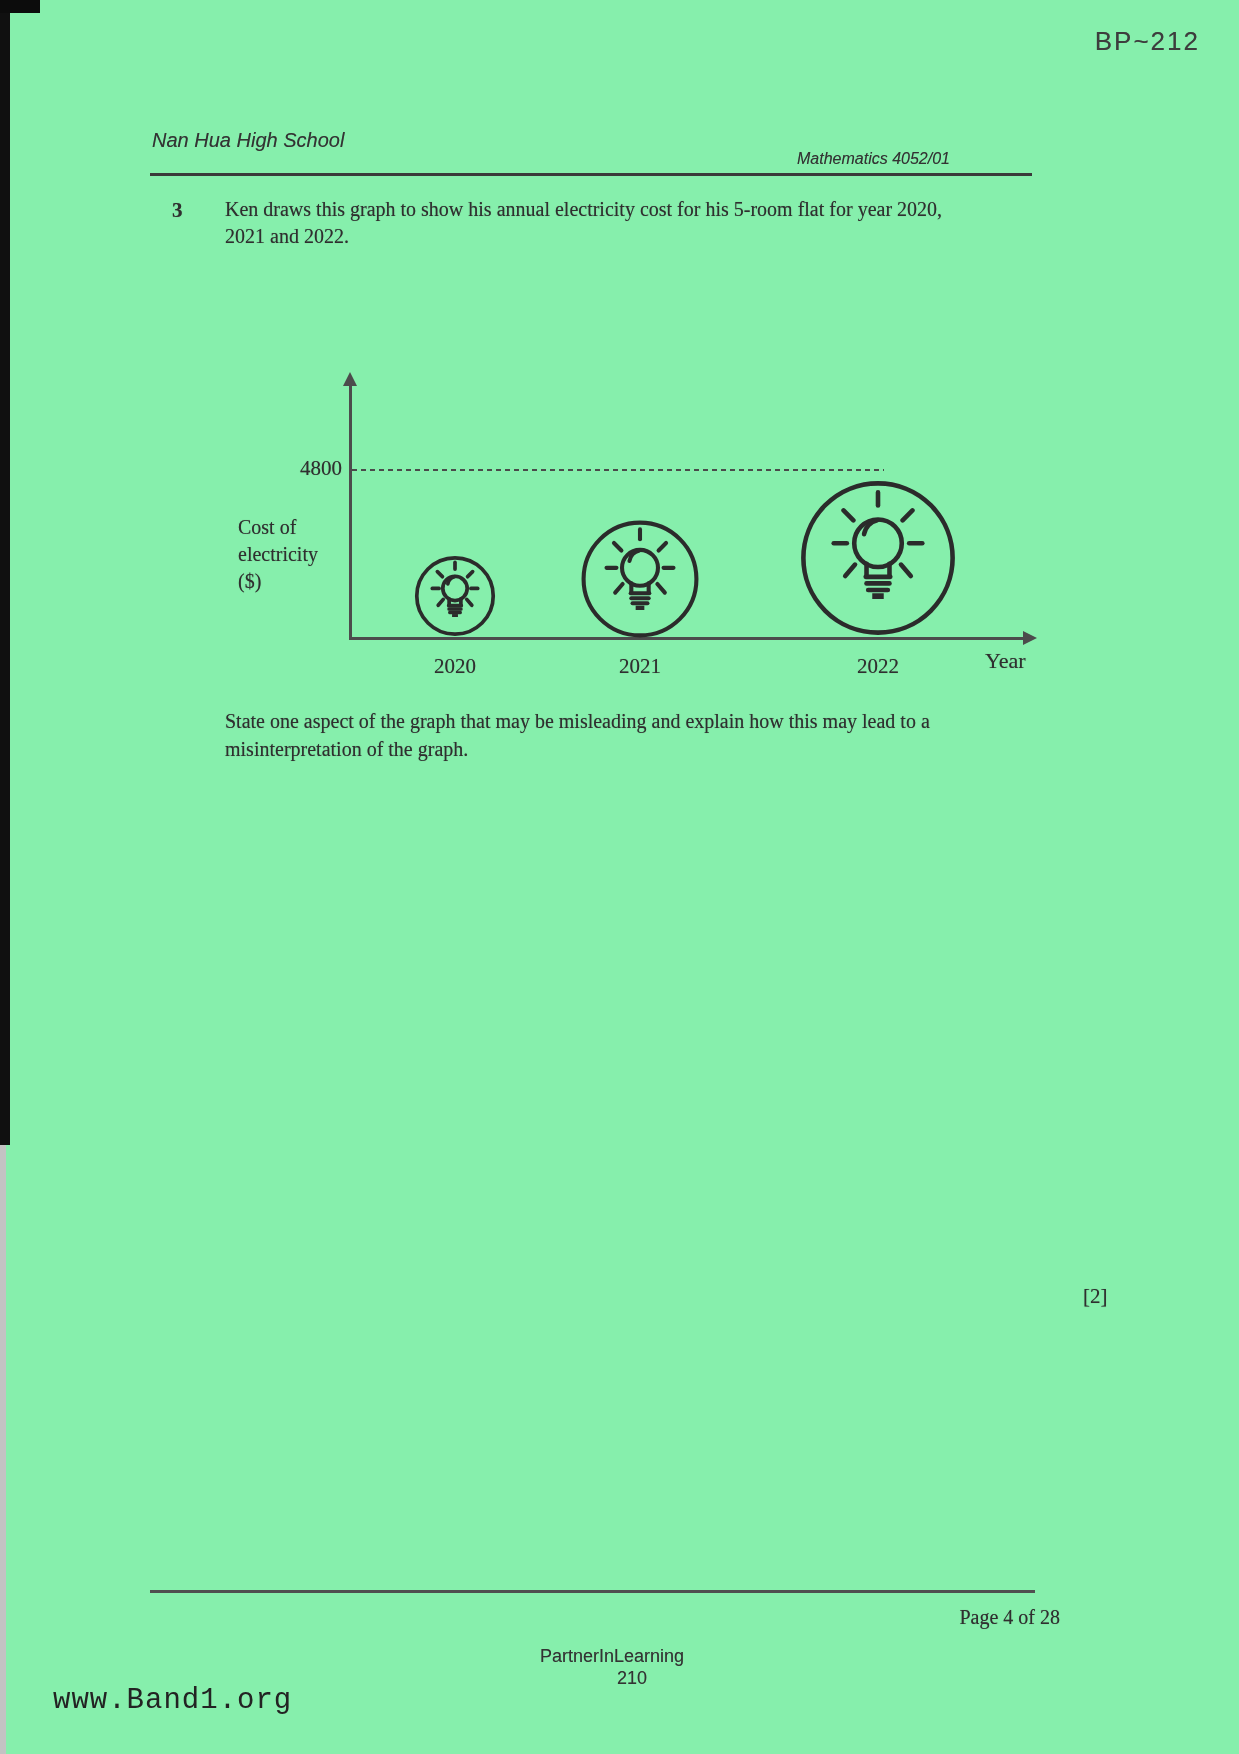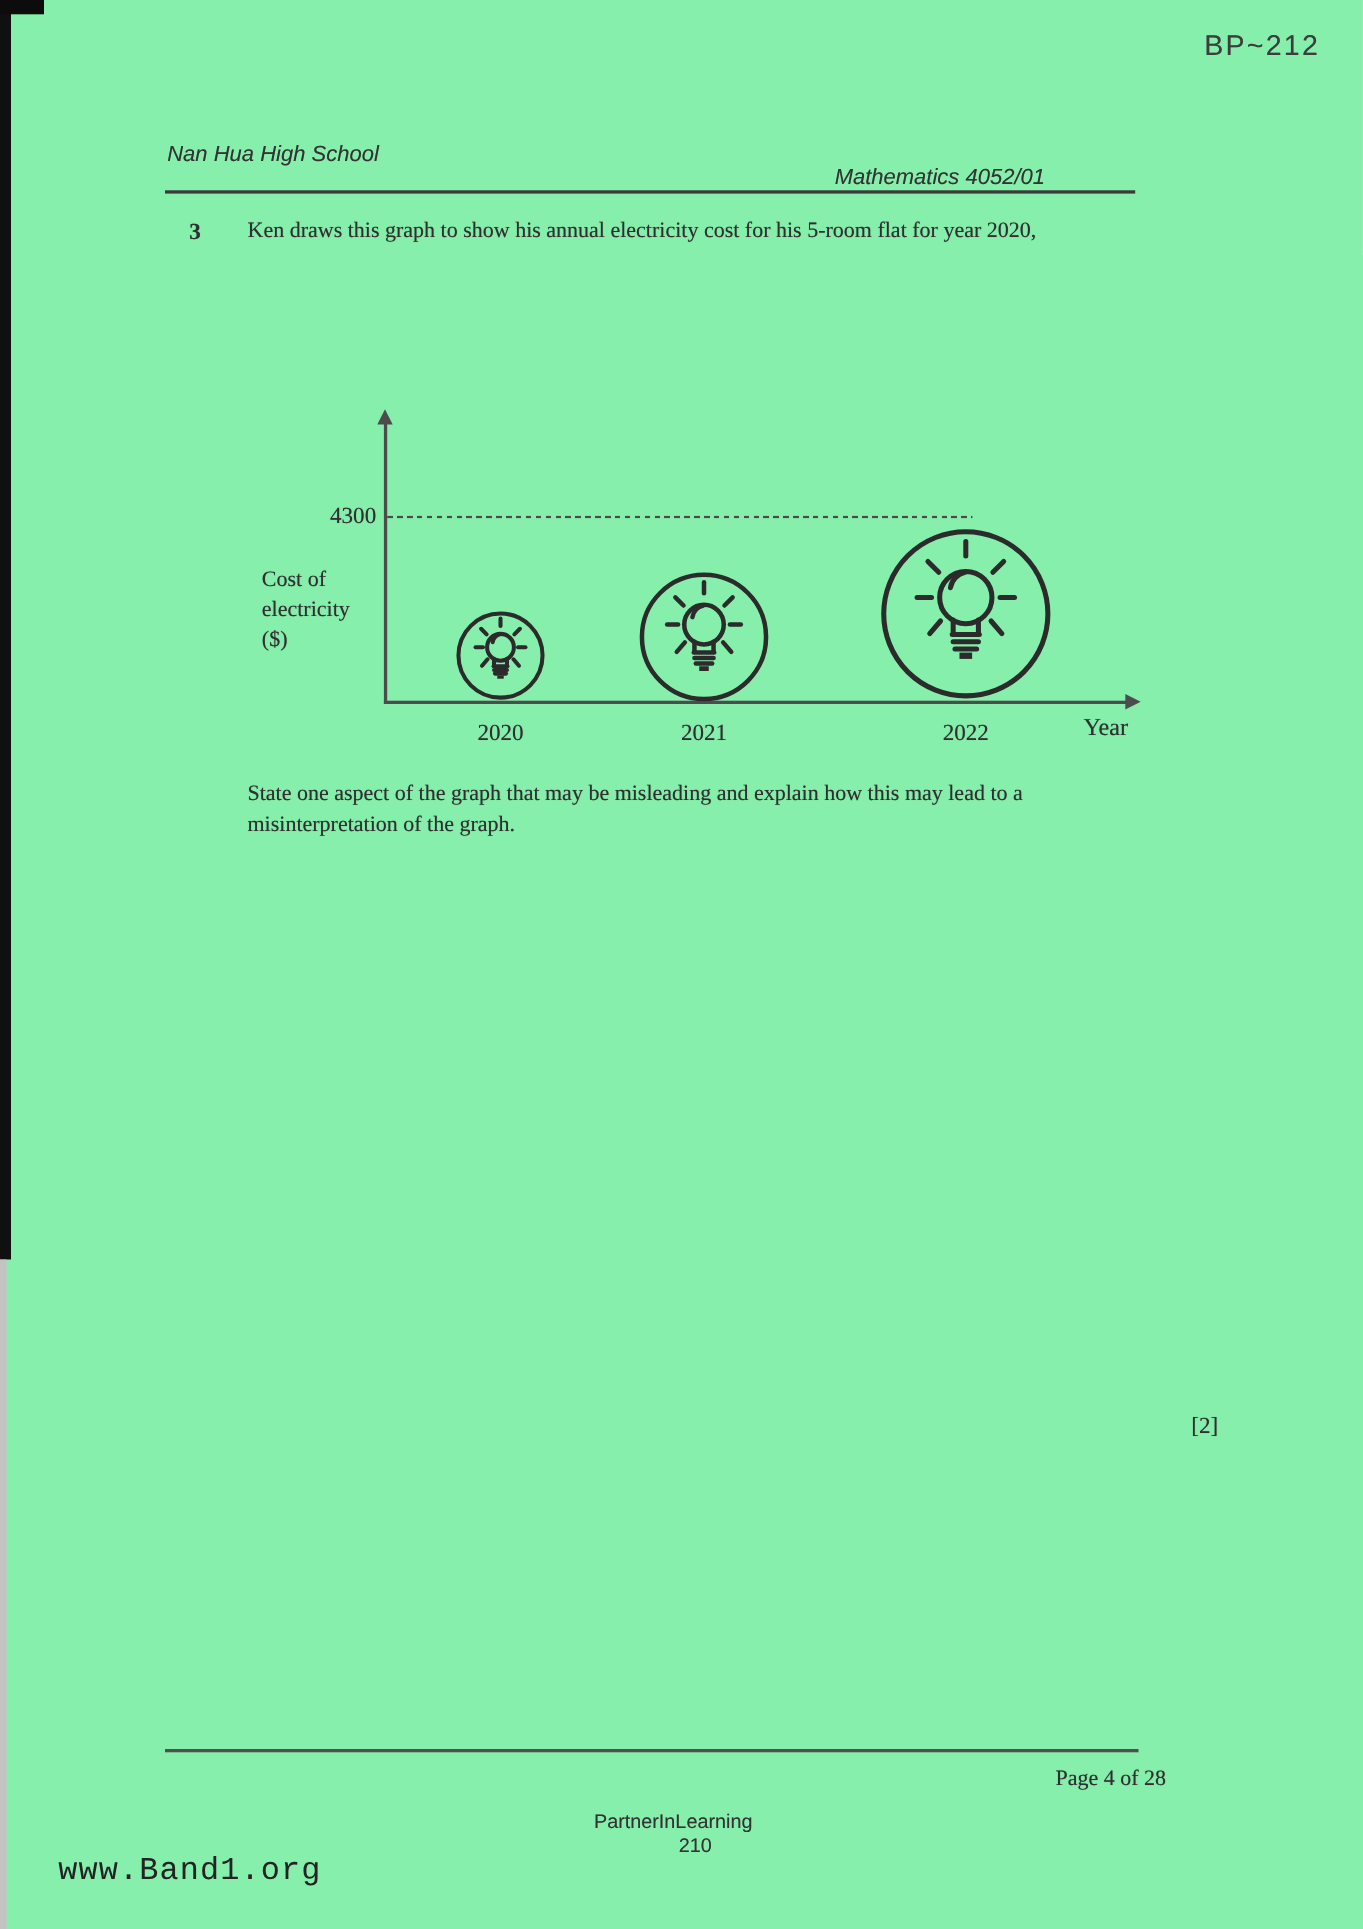--- a/index.html
+++ b/index.html
@@ -18,21 +18,21 @@
 
   
   .scan-bar-top{left:0;top:0;width:10px;height:1145px;background:#101010;}
   .scan-bar-bottom{left:0;top:1145px;width:6px;height:609px;background:#c3c3c3;}
   .scan-corner{left:0;top:0;width:40px;height:13px;background:#0c0c0c;}
 
   
   .bp-code{left:980px;top:26px;width:220px;font-size:26px;letter-spacing:2px;text-align:right;color:#3d3d3d;}
   .hdr-school{left:152px;top:128px;width:420px;font-size:20px;font-style:italic;line-height:24px;}
   .hdr-exam{left:152px;top:152px;width:420px;font-size:20px;font-style:italic;}
-  .hdr-subject{left:650px;top:150px;width:300px;font-size:20px;font-style:italic;text-align:right;}
+  .hdr-subject{left:650px;top:150px;width:300px;font-size:16px;font-style:italic;text-align:right;}
   .hdr-rule{left:150px;top:173px;width:882px;height:3px;background:#3a3a3a;}
 
   
   .q-num{left:172px;top:198px;width:30px;font-size:21px;font-weight:700;}
   .q-line1{left:225px;top:198px;width:760px;font-size:20px;}
   .q-line2{left:225px;top:225px;width:400px;font-size:20px;}
 
   
   .chart-title{left:420px;top:352px;width:460px;text-align:center;font-size:22px;font-weight:700;letter-spacing:0.5px;}
   .y-axis{left:349px;top:384px;width:3px;height:256px;background:#4c4c4c;}
@@ -76,27 +76,28 @@
   <div class="abs scan-corner"></div>
 
   <div class="abs sans bp-code">BP~212</div>
 
   <div class="abs sans hdr-school">Nan Hua High School</div>
   <div class="abs sans hdr-subject">Mathematics 4052/01</div>
   <div class="abs hdr-rule"></div>
 
   <div class="abs serif q-num">3</div>
   <div class="abs serif q-line1">Ken draws this graph to show his annual electricity cost for his 5-room flat for year 2020,</div>
+  <div class="abs serif q-line2">2021 and 2022.</div>
 
   <div class="abs y-axis"></div>
   <div class="abs y-arrow"></div>
   <div class="abs x-axis"></div>
   <div class="abs x-arrow"></div>
   <div class="abs dash-line"></div>
-  <div class="abs serif y-tick">4300</div>
+  <div class="abs serif y-tick">4800</div>
   <div class="abs serif y-axis-label">
     <div>Cost of</div>
     <div>electricity</div>
     <div>($)</div>
   </div>
   <div class="abs serif x-axis-label">Year</div>
 
   <svg class="bulb bulb-2020" viewBox="0 0 100 100">
     <g fill="none" stroke="#2b2b2b" stroke-width="4.4" stroke-linecap="round">
       <circle cx="50" cy="50" r="45.5"></circle>

